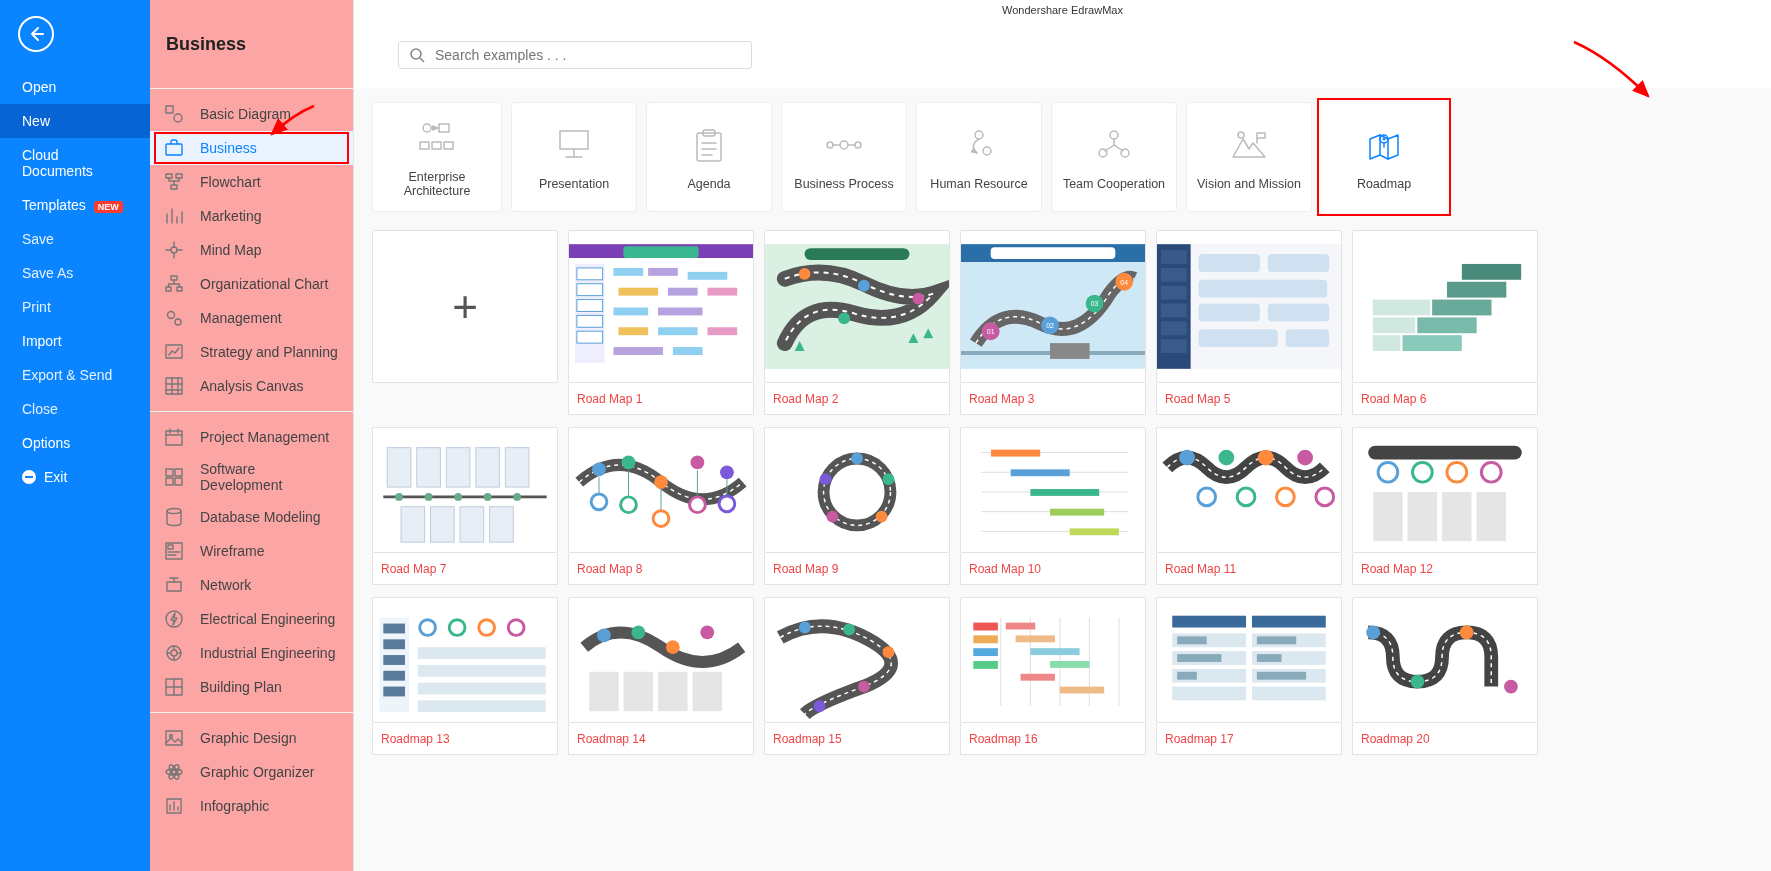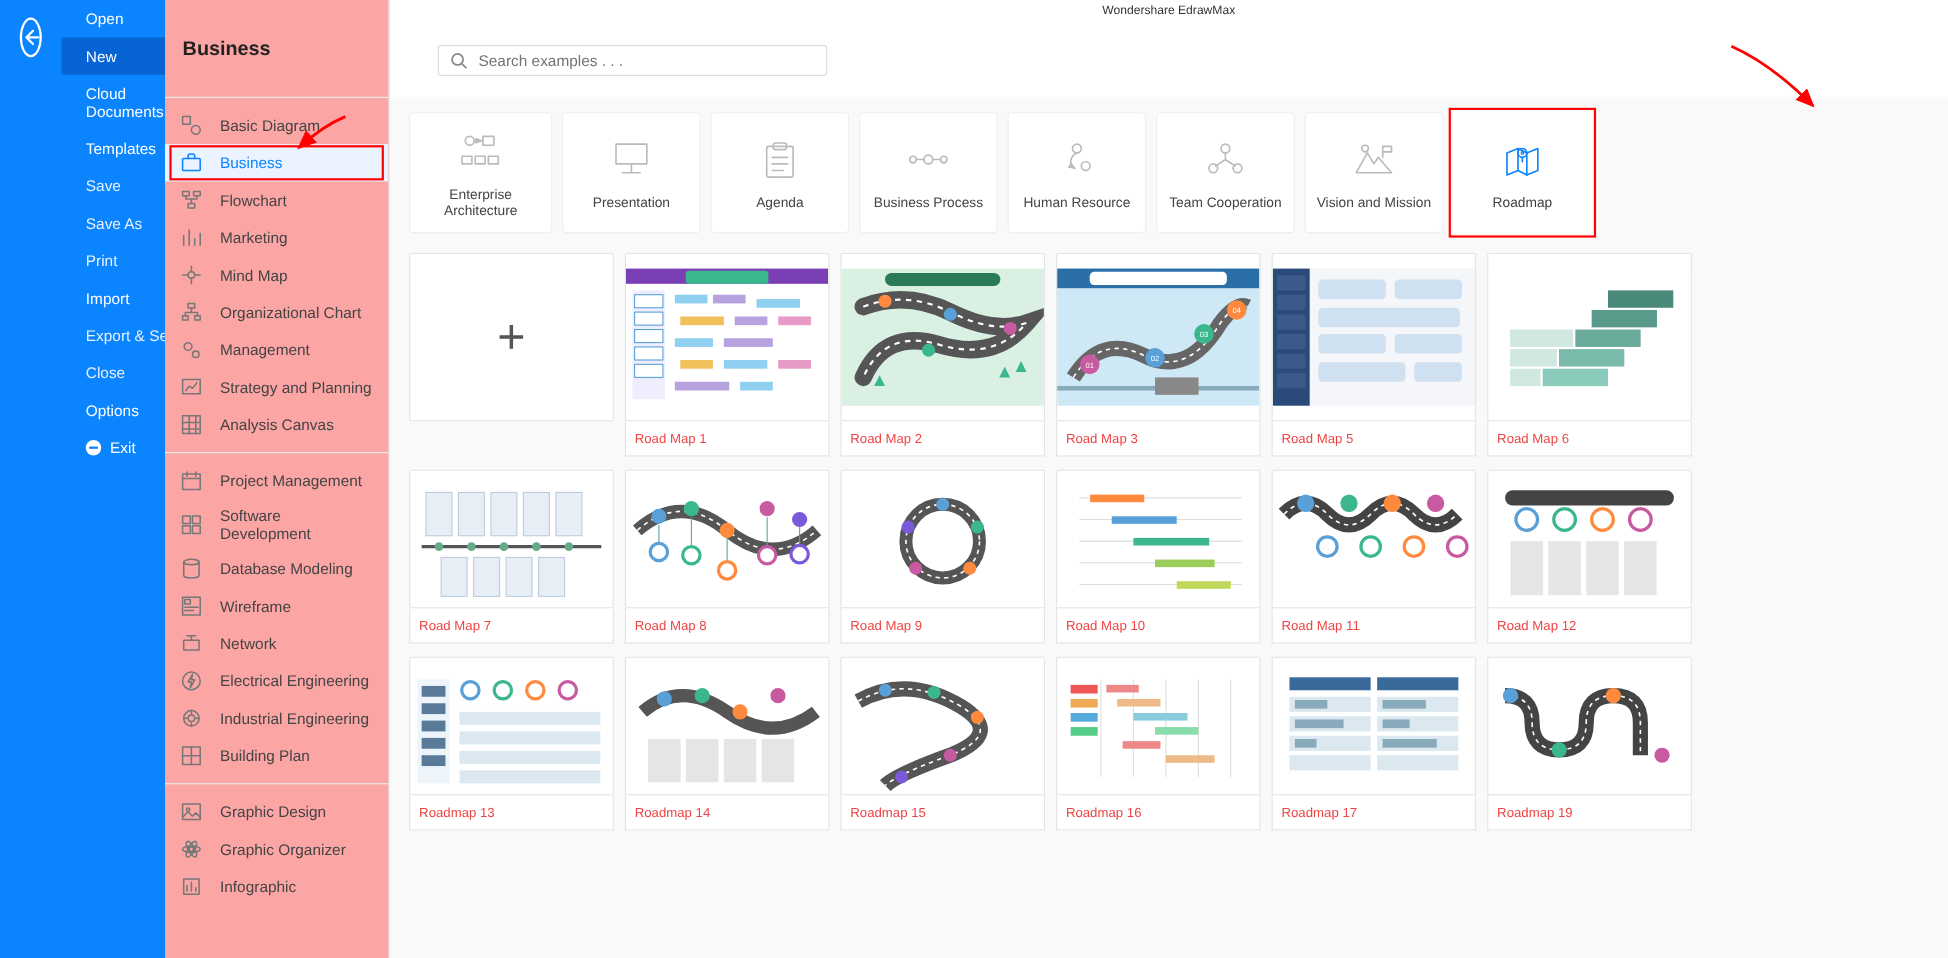--- a/index.html
+++ b/index.html
@@ -1,19 +1,19 @@
 <!DOCTYPE html>
 <html><head>
 <meta charset="utf-8">
 <style>
   * { margin:0; padding:0; box-sizing:border-box; font-family:"Segoe UI",Arial,sans-serif; }
   html,body{width:1771px;height:871px;overflow:hidden;background:#fff;}
   .app{display:flex;width:100%;height:100%;}
   
-  .nav{width:150px;background:#0a84ff;color:#fff;display:flex;font-size:14px;}
+  .nav{width:150px;background:#0a84ff;color:#fff;display:flex;flex-direction:column;font-size:14px;}
   .back-btn{width:36px;height:36px;border:2px solid #fff;border-radius:50%;display:flex;align-items:center;justify-content:center;margin:16px 18px 18px;cursor:pointer;}
   .nav-item{padding:9px 22px;cursor:pointer;color:#e6f0ff;}
   .nav-item.strong{color:#fff;}
   .nav-item.hl{background:#0664d4;}
   .new-badge{background:#ff3b30;color:#fff;font-size:9px;font-weight:bold;border-radius:3px;padding:1px 4px;margin-left:8px;}
   .nav-exit{display:flex;align-items:center;gap:8px;}
   .nav-exit .dash{width:14px;height:14px;border-radius:50%;background:#fff;position:relative;}
   .nav-exit .dash::after{content:"";position:absolute;left:3px;right:3px;top:6px;height:2px;background:#0a84ff;}
   
   .sidebar{width:204px;background:#fca5a5;border-right:1px solid #e5e5e5;display:flex;flex-direction:column;}
@@ -829,21 +829,21 @@
               <svg class="th-svg" viewBox="0 0 186 126">
                 <rect width="186" height="126" fill="#fff"></rect>
                 <path d="M15 35 q25 0 25 25 t25 25 q25 0 25-25 t25-25 q25 0 25 25 v30" stroke="#444" stroke-width="14" fill="none"></path>
                 <path d="M15 35 q25 0 25 25 t25 25 q25 0 25-25 t25-25 q25 0 25 25 v30" stroke="#fff" stroke-width="1.5" stroke-dasharray="4 4" fill="none"></path>
                 <circle cx="20" cy="35" r="7" fill="#5aa0d8"></circle>
                 <circle cx="65" cy="85" r="7" fill="#3bb78f"></circle>
                 <circle cx="115" cy="35" r="7" fill="#ff8a3d"></circle>
                 <circle cx="160" cy="90" r="7" fill="#c75aa0"></circle>
               </svg>
             </div>
-            <div class="card-title">Roadmap 19</div>
+            <div class="card-title">Roadmap 20</div>
           </div>
         </div>
     </div>
   </div>
 </div>
 
 <div class="arrow" style="left:264px;top:104px;">
   <svg width="56" height="40">
       <defs>
         <marker id="ah1" markerWidth="8" markerHeight="8" refX="6" refY="3" orient="auto">

